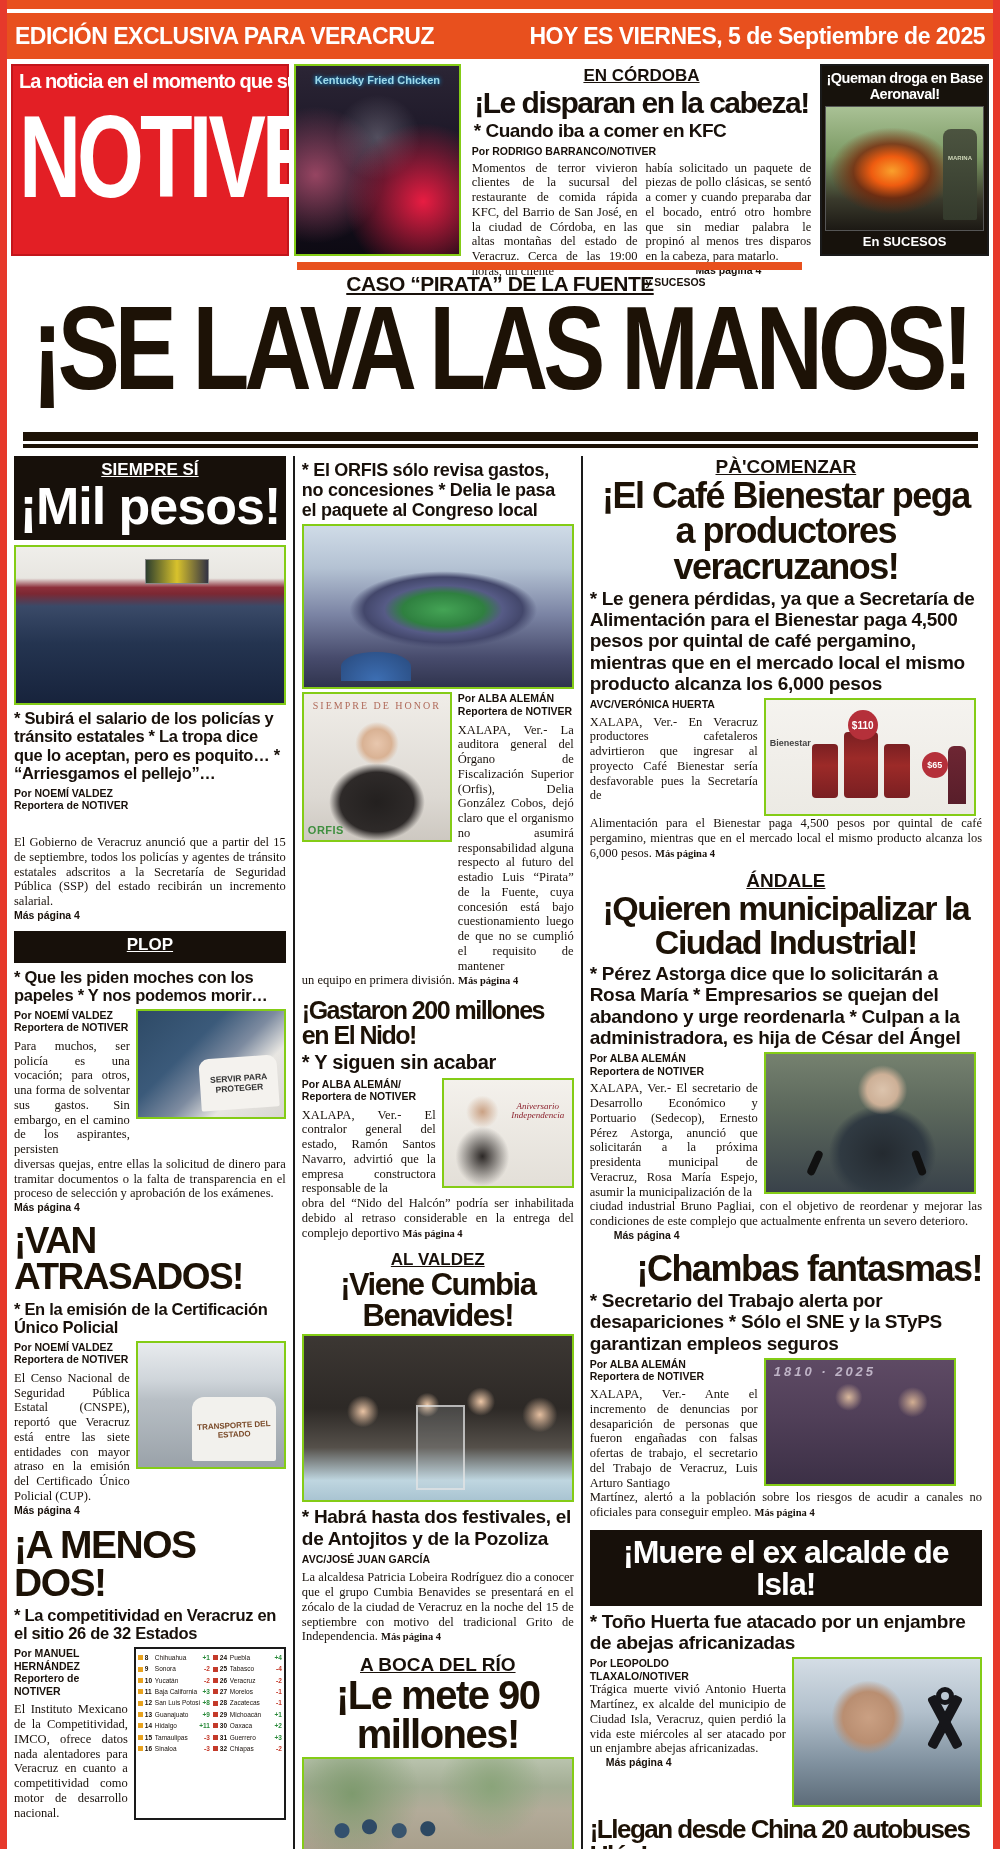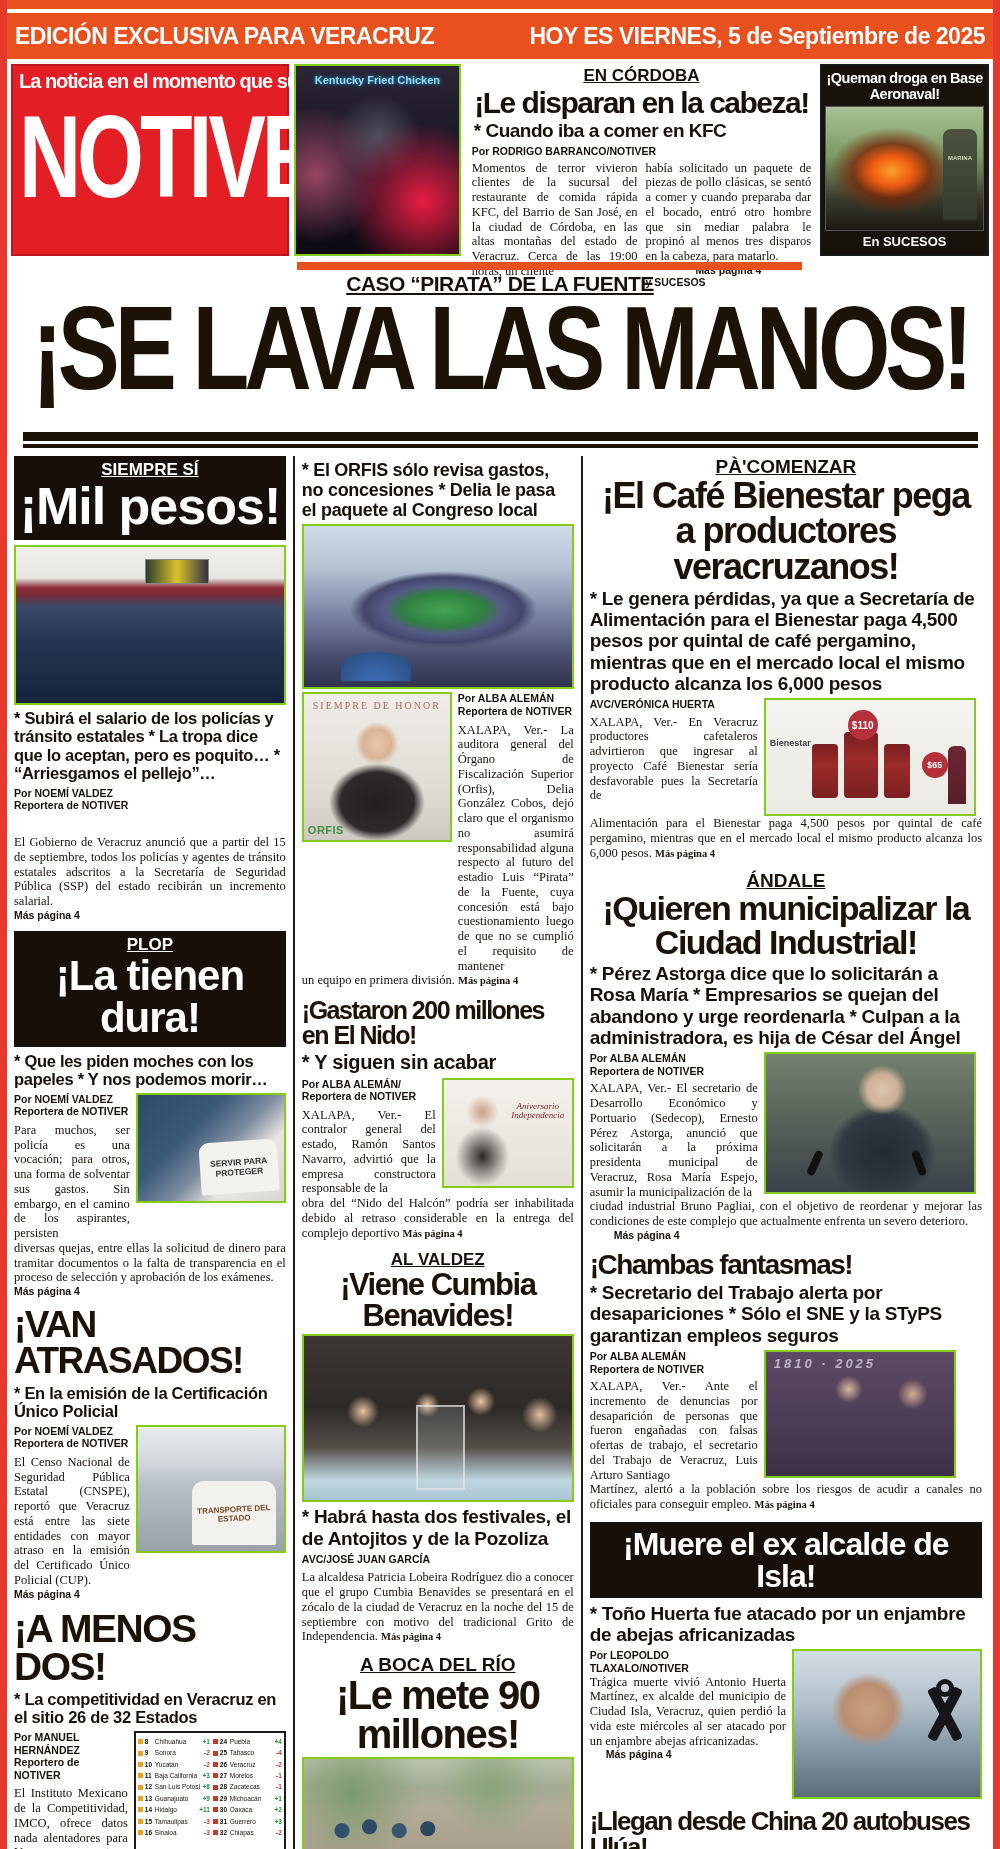--- a/index.html
+++ b/index.html
@@ -217,21 +217,20 @@
         <div class="subhead">* Subirá el salario de los policías y tránsito estatales  * La tropa dice que lo aceptan, pero es poquito… * “Arriesgamos el pellejo”…</div>
         <div class="byline"><span>Por NOEMÍ VALDEZ</span><br>
           <span>Reportera de NOTIVER</span></div>
         <div class="body-serif" style="margin-top:23px">El Gobierno de Veracruz anunció que a partir del 15 de septiembre, todos los policías y agentes de tránsito estatales adscritos a la Secretaría de Seguridad Pública (SSP) del estado recibirán un incremento salarial.</div>
         <div class="more">Más página 4</div>
       </div>
 
       <div class="story">
         <div class="blackbox">
           <div class="kicker">PLOP</div>
-          <div class="bb-head h-dura">¡La tienen dura!</div>
         </div>
         <div class="subhead">* Que les piden moches con los papeles  * Y nos podemos morir…</div>
         <div class="flexrow">
           <div style="flex:1">
             <div class="byline"><span>Por NOEMÍ VALDEZ</span><br>
               <span>Reportera de NOTIVER</span></div>
             <div class="body-serif" style="margin-top:5px">Para muchos, ser policía es una vocación; para otros, una forma de solventar sus gastos. Sin embargo, en el camino de los aspirantes, persisten</div>
           </div>
           <div class="photo ph-servir">
             <div class="servir-shirt">
@@ -490,21 +489,21 @@
           <div class="photo ph-astorga">
             <div class="mic m1"></div>
             <div class="mic m2"></div>
           </div>
         </div>
         <div class="body-serif"><span>ciudad industrial Bruno Pagliai, con el objetivo de reordenar y mejorar las condiciones de este complejo que actualmente enfrenta un severo deterioro.</span></div>
         <div class="more" style="margin-left:24px">Más página 4</div>
       </div>
 
       <div class="story">
-        <div class="black-head" style="font-size:28px; text-align:left">¡Chambas fantasmas!</div>
+        <div class="black-head" style="font-size:36px; text-align:right">¡Chambas fantasmas!</div>
         <div class="subhead" style="font-size:19px">* Secretario del Trabajo alerta por desapariciones * Sólo el SNE y la STyPS garantizan empleos seguros</div>
         <div class="flexrow">
           <div style="width:168px">
             <div class="byline"><span>Por ALBA ALEMÁN</span><br>
               <span>Reportera de NOTIVER</span></div>
             <div class="body-serif" style="margin-top:4px">XALAPA, Ver.- Ante el incremento de denuncias por desaparición de personas que fueron engañadas con falsas ofertas de trabajo, el secretario del Trabajo de Veracruz, Luis Arturo Santiago</div>
           </div>
           <div class="photo ph-chambas">
             <div class="chambas-lbl">1810 · 2025</div>
           </div>

